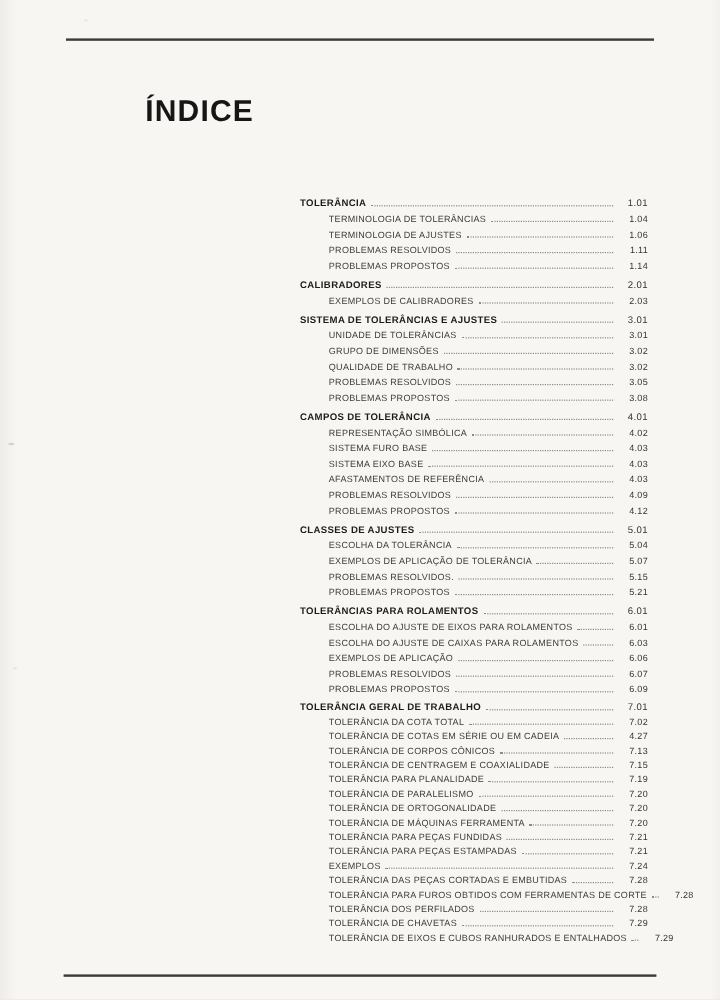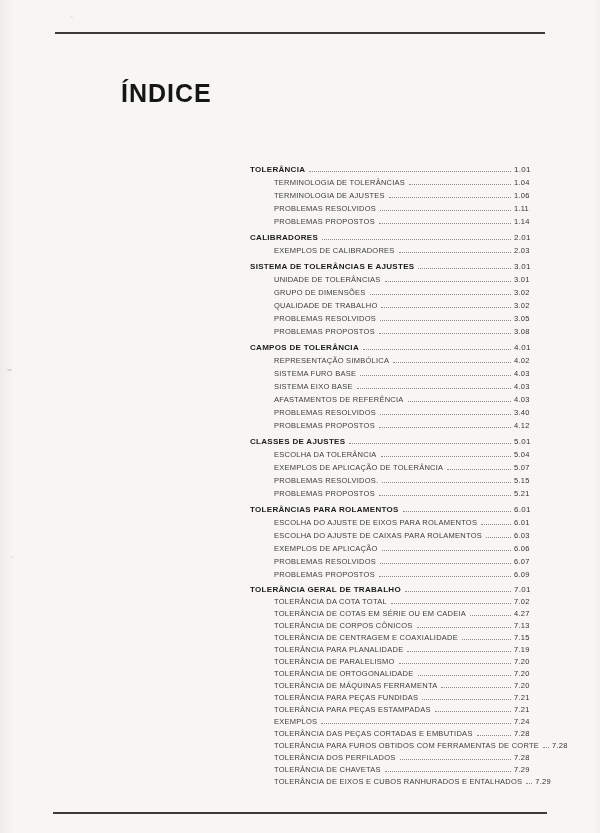--- a/index.html
+++ b/index.html
@@ -62,20 +62,21 @@
   .toc-row.sub { padding-left: 24px; }
   .toc-row .label { flex: 0 0 auto; padding-bottom: 1px; text-align: right; }
   .toc-row .leader {
     flex: 1 1 auto;
     border-bottom: 1px dotted #8a8a8a;
     margin: 0 3px 3px 4px;
     min-width: 6px;
   }
   .toc-row .pageno {
     flex: 0 0 26px;
+    text-align: right;
     padding-bottom: 1px;
     font-weight: normal;
     color: #333;
   }
   .speck {
     position: absolute;
     background: rgba(70,65,60,0.18);
     border-radius: 50%;
   }
   .speck.s1 { left: 7px;  top: 369px; width: 5px; height: 2px; }
@@ -182,21 +183,21 @@
           <span class="pageno">4.03</span>
         </div>
         <div class="toc-row sub">
           <span class="label">AFASTAMENTOS DE REFERÊNCIA</span>
           <span class="leader"></span>
           <span class="pageno">4.03</span>
         </div>
         <div class="toc-row sub">
           <span class="label">PROBLEMAS RESOLVIDOS</span>
           <span class="leader"></span>
-          <span class="pageno">3.40</span>
+          <span class="pageno">4.09</span>
         </div>
         <div class="toc-row sub">
           <span class="label">PROBLEMAS PROPOSTOS</span>
           <span class="leader"></span>
           <span class="pageno">4.12</span>
         </div>
       </div>
       <div class="toc-group">
         <div class="toc-row section">
           <span class="label">CLASSES DE AJUSTES</span>

